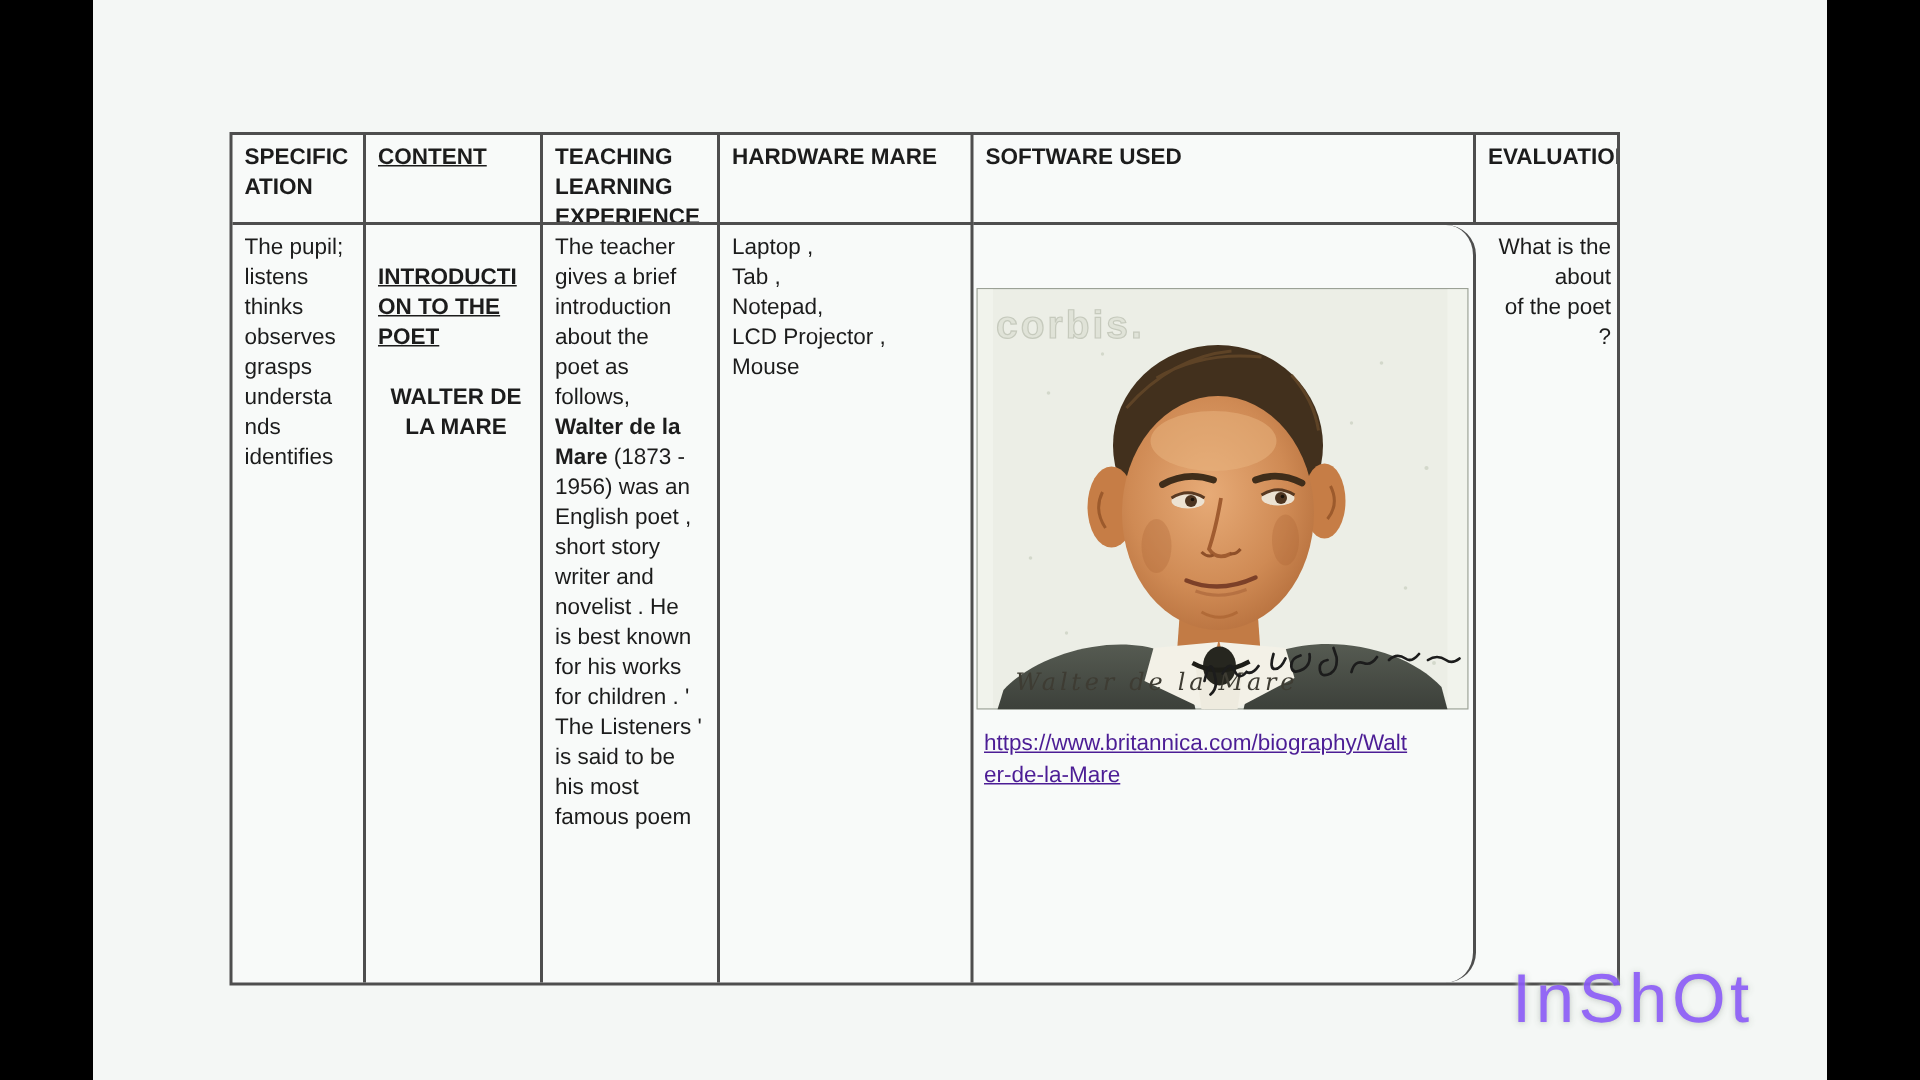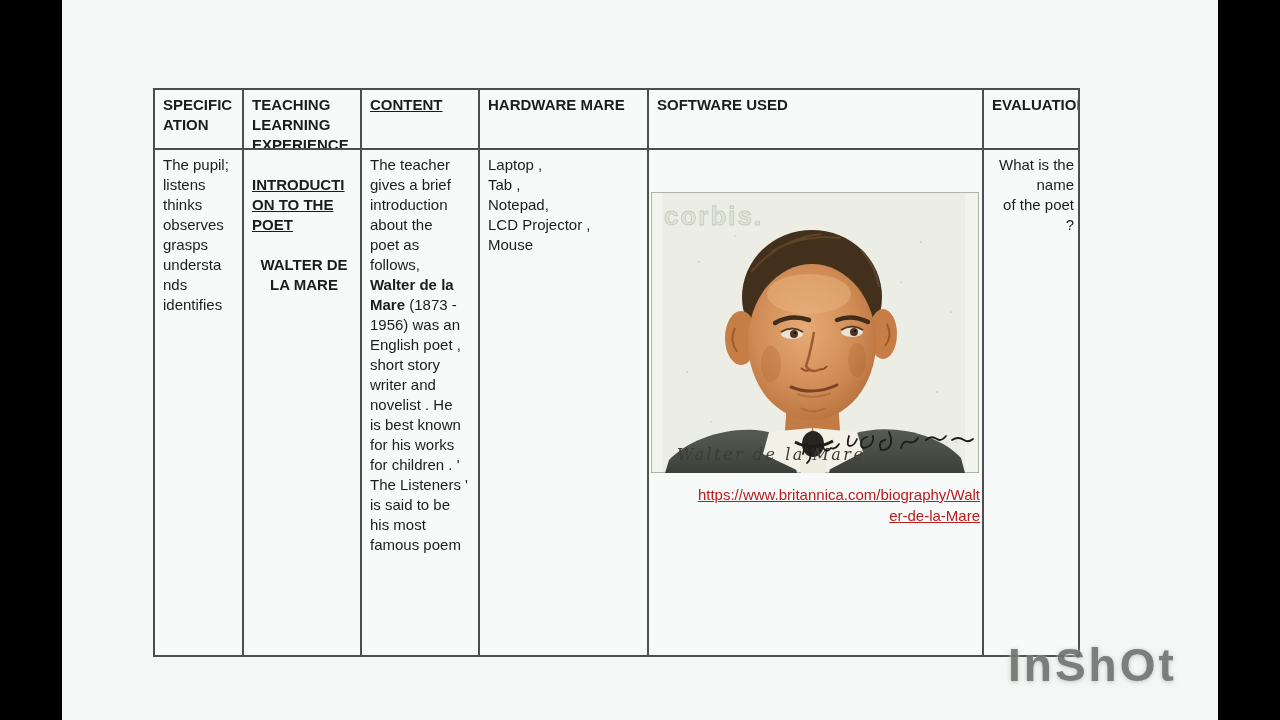--- a/index.html
+++ b/index.html
@@ -25,46 +25,46 @@
     border-right:2px solid #4e4e4e;border-bottom:2px solid #4e4e4e;
     padding:5px 4px 4px 8px;font-size:15px;line-height:20px;
     white-space:pre-line;overflow:hidden;
   }
   .cell.lastcol{border-right:none;text-align:right;}
   .cell.bodyrow{border-bottom:none;}
   .cell.hdr{font-weight:bold;}
   .u{text-decoration:underline;}
   .b{font-weight:bold;}
   .content-subtitle{margin-top:20px;font-weight:bold;white-space:pre-line;text-align:center;}
-  .software-cell{padding:2px 2px 2px 2px;}
+  .software-cell{padding:2px 2px 2px 2px;border-radius:20px;}
   .link-line{
-    padding:6px 0 0 5px;font-size:15px;line-height:21px;color:#b91c1c;
-    text-decoration:underline;white-space:pre-line;cursor:pointer;text-align:right;
+    padding:6px 0 0 5px;font-size:15px;line-height:21px;color:#4c1d95;
+    text-decoration:underline;white-space:pre-line;cursor:pointer;
   }
   .inshot{
     position:absolute;left:946px;top:638px;
-    font-size:46px;font-weight:bold;letter-spacing:3px;
-    color:#737373;opacity:.92;
+    font-size:46px;font-weight:normal;letter-spacing:3px;
+    color:#8b5cf6;opacity:.92;
     text-shadow:0 1px 5px rgba(188,195,189,.95), 0 0 2px rgba(222,227,222,.9);
   }
 </style>
 </head>
 <body>
 
 <div class="frame">
   <div class="stage">
 
     <div class="lesson-table">
 
       <div class="cell hdr">SPECIFIC
 ATION</div>
+      <div class="cell hdr u">CONTENT</div>
       <div class="cell hdr">TEACHING
 LEARNING
 EXPERIENCE</div>
-      <div class="cell hdr u">CONTENT</div>
       <div class="cell hdr">HARDWARE MARE</div>
       <div class="cell hdr">SOFTWARE USED</div>
       <div class="cell hdr lastcol">EVALUATION</div>
 
       <div class="cell bodyrow">The pupil;
 listens
 thinks
 observes
 grasps
 understa
@@ -189,21 +189,21 @@
           <ellipse cx="206" cy="168" rx="9" ry="17" fill="#a96231" opacity="0.28"></ellipse>
 
           <text x="26" y="268" font-family="DejaVu Serif, serif" font-style="italic" font-size="16" letter-spacing="2.5" fill="#3e3c33">Walter de la Mare</text>
 
           <path d="M152,262 q4,-18 7,-3 q2,8 -3,12 m8,-14 q5,-9 8,-2 t8,1 q4,2 8,-4 m10,-8 q-3,10 1,10 q4,0 7,-7 m10,-2 q-7,2 -6,8 q1,5 8,1 q5,-3 4,-10 m12,4 q-6,1 -5,7 q1,5 7,2 q5,-3 4,-11 l-2,-6 m12,16 q2,-8 8,-6 q5,2 9,-4 m8,2 q5,-5 11,-1 q4,3 9,-3 m6,4 q6,-4 12,0 q4,3 9,-1" stroke="#1c1c1c" stroke-width="1.8" fill="none" stroke-linecap="round"></path>
         </svg>
         <div class="link-line">https://www.britannica.com/biography/Walt
 er-de-la-Mare</div>
       </div>
 
-      <div class="cell bodyrow lastcol">What is the name
+      <div class="cell bodyrow lastcol">What is the about
 of the poet ?</div>
     </div>
 
     <div class="inshot">InShOt</div>
   </div>
 
   <div class="letterbox left"></div>
   <div class="letterbox right"></div>
 </div>
 

